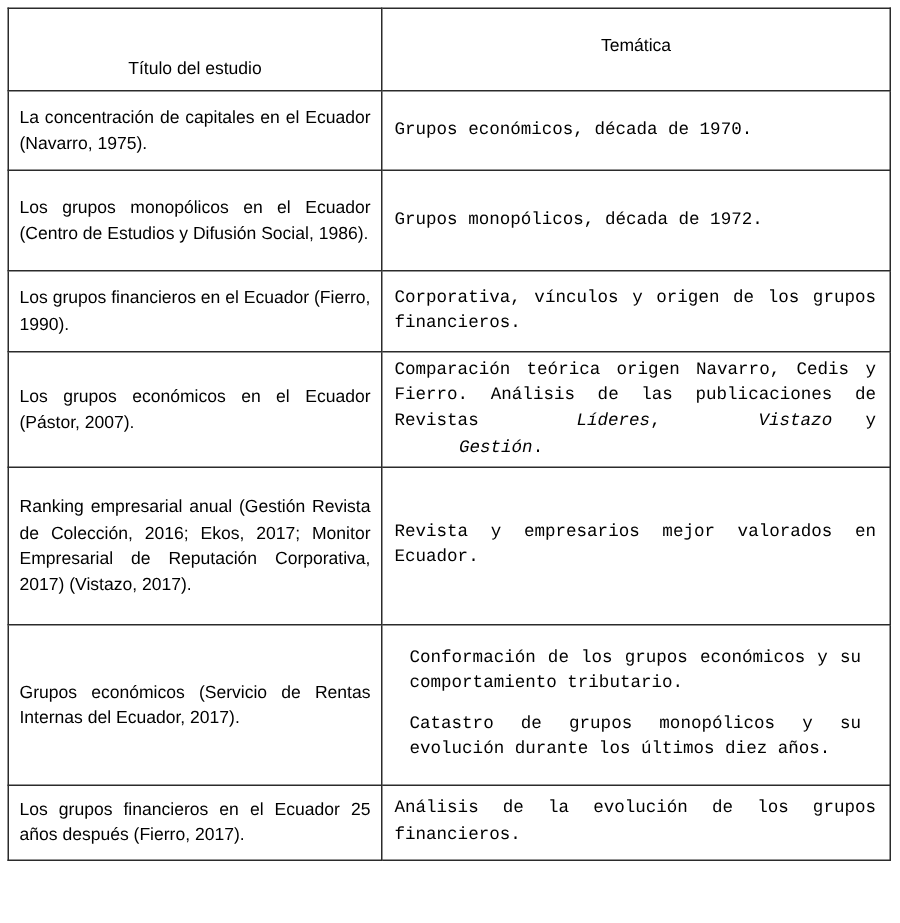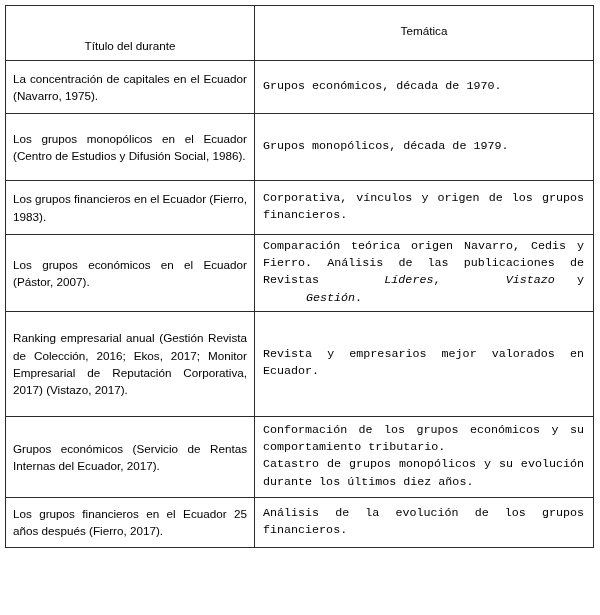--- a/index.html
+++ b/index.html
@@ -69,21 +69,21 @@
   table.study-table td.cell-theme {
     text-align: justify;
     text-justify: inter-word;
     padding: 3px 9px 4px 8px;
     hyphens: none;
     font-family: Liberation Mono, monospace;
   }
 
   
   table.study-table td p {
-    margin: 0;
+    margin: 10px;
   }
 
   .em-title {
     font-style: italic;
     margin-left: 43px;
   }
 
   
   tr[data-row="0"] td { height: 44px; }
   tr[data-row="1"] td { height: 58px; }
@@ -98,35 +98,35 @@
 <body>
 
 <div class="page">
   <table class="study-table">
     <colgroup>
       <col class="col-title">
       <col class="col-theme">
     </colgroup>
     <thead>
       <tr>
-        <th class="th-title">Título del durante</th>
+        <th class="th-title">Título del estudio</th>
         <th class="th-theme">Temática</th>
       </tr>
     </thead>
     <tbody>
       <tr data-row="0">
         <td class="cell-title">La concentración de capitales en el Ecuador (Navarro, 1975).</td>
         <td class="cell-theme">Grupos económicos, década de 1970.</td>
       </tr>
       <tr data-row="1">
         <td class="cell-title">Los grupos monopólicos en el Ecuador (Centro de Estudios y Difusión Social, 1986).</td>
-        <td class="cell-theme">Grupos monopólicos, década de 1979.</td>
+        <td class="cell-theme">Grupos monopólicos, década de 1972.</td>
       </tr>
       <tr data-row="2">
-        <td class="cell-title">Los grupos financieros en el Ecuador (Fierro, 1983).</td>
+        <td class="cell-title">Los grupos financieros en el Ecuador (Fierro, 1990).</td>
         <td class="cell-theme">Corporativa, vínculos y origen de los grupos financieros.</td>
       </tr>
       <tr data-row="3">
         <td class="cell-title">Los grupos económicos en el Ecuador (Pástor, 2007).</td>
         <td class="cell-theme"><span>Comparación teórica origen Navarro, Cedis y Fierro. Análisis de las publicaciones de Revistas </span><span class="em-title">Líderes</span><span>, </span><span class="em-title">Vistazo</span><span> y </span><span class="em-title">Gestión</span><span>.</span></td>
       </tr>
       <tr data-row="4">
         <td class="cell-title">Ranking empresarial anual (Gestión Revista de Colección, 2016; Ekos, 2017; Monitor Empresarial de Reputación Corporativa, 2017) (Vistazo, 2017).</td>
         <td class="cell-theme">Revista y empresarios mejor valorados en Ecuador.</td>
       </tr>

